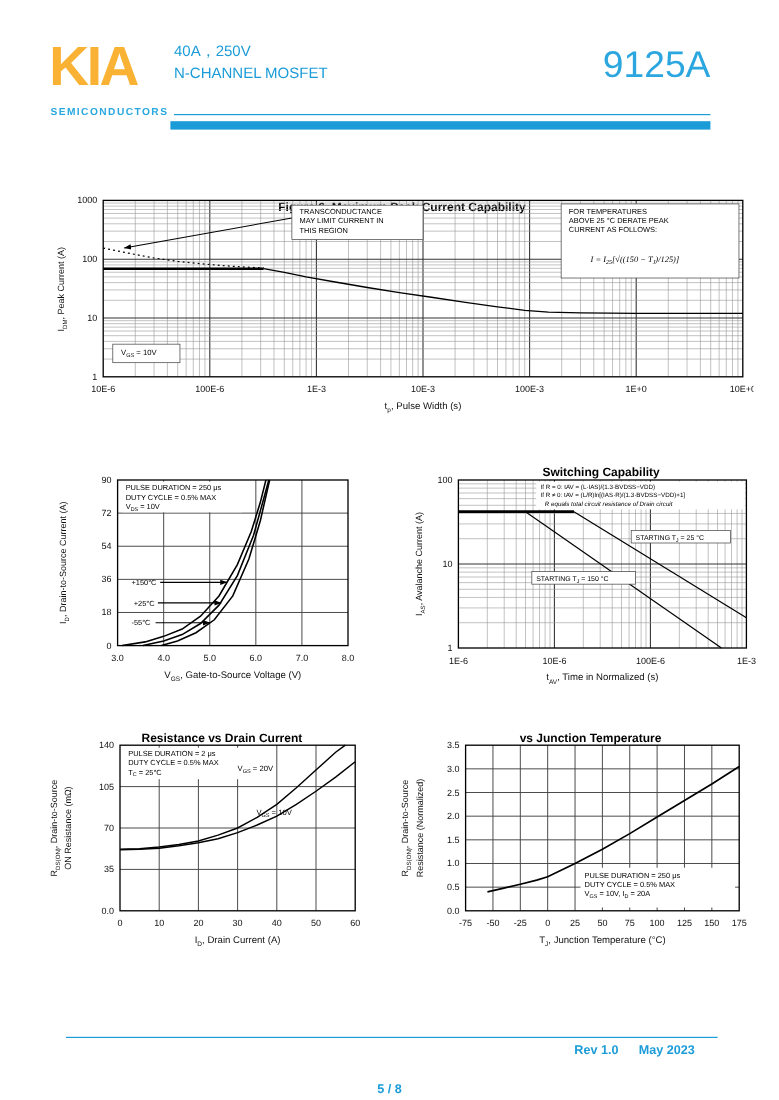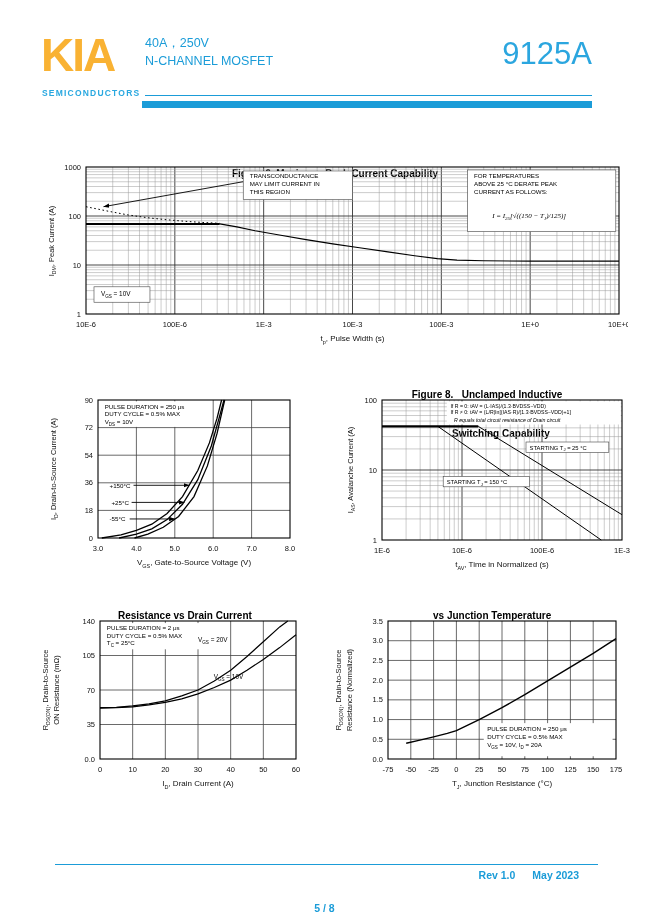--- a/index.html
+++ b/index.html
@@ -225,21 +225,20 @@
         </svg>
         <div class="axis-x" style="left: 56px; top: 164px; width: 192px;"><span>V</span><sub>GS</sub><span>, Gate-to-Source Voltage (V)</span></div>
         <div class="axis-y" style="left: 12px; top: 75px;">
           <div><span>I</span><sub>D</sub><span>, Drain-to-Source Current (A)</span></div>
         </div>
       </div>
   </div>
 
   <div class="fig" id="fig8" style="left:342px;top:362px;width:290px;height:220px;">
     <div class="fig-title">
-      <div>Figure 8.   Unclamped Inductive</div>
       <div>          Switching Capability</div>
     </div>
     <div class="chart-host" style="top: 32px; width: 290px; height: 186px;">
         <svg width="290" height="170">
           <g>
             <line x1="64.0823996531185" y1="6" x2="64.0823996531185" y2="146" stroke="#999" stroke-width="0.5"></line>
             <line x1="78.16970037757301" y1="6" x2="78.16970037757301" y2="146" stroke="#999" stroke-width="0.5"></line>
             <line x1="88.164799306237" y1="6" x2="88.164799306237" y2="146" stroke="#999" stroke-width="0.5"></line>
             <line x1="95.9176003468815" y1="6" x2="95.9176003468815" y2="146" stroke="#999" stroke-width="0.5"></line>
             <line x1="102.25210003069151" y1="6" x2="102.25210003069151" y2="146" stroke="#999" stroke-width="0.5"></line>
@@ -403,21 +402,21 @@
           <text x="286" y="157" text-anchor="middle" font-size="7.5" fill="#111">175</text>
           <text x="53" y="146.5" text-anchor="end" font-size="7.5" fill="#111">0.0</text>
           <text x="53" y="126.78571428571429" text-anchor="end" font-size="7.5" fill="#111">0.5</text>
           <text x="53" y="107.07142857142858" text-anchor="end" font-size="7.5" fill="#111">1.0</text>
           <text x="53" y="87.35714285714286" text-anchor="end" font-size="7.5" fill="#111">1.5</text>
           <text x="53" y="67.64285714285715" text-anchor="end" font-size="7.5" fill="#111">2.0</text>
           <text x="53" y="47.92857142857143" text-anchor="end" font-size="7.5" fill="#111">2.5</text>
           <text x="53" y="28.214285714285722" text-anchor="end" font-size="7.5" fill="#111">3.0</text>
           <text x="53" y="8.5" text-anchor="end" font-size="7.5" fill="#111">3.5</text>
         </svg>
-        <div class="axis-x" style="left: 58px; top: 164px; width: 228px;"><span>T</span><sub>J</sub><span>, Junction Resistance (°C)</span></div>
+        <div class="axis-x" style="left: 58px; top: 164px; width: 228px;"><span>T</span><sub>J</sub><span>, Junction Temperature (°C)</span></div>
         <div class="axis-y" style="left: 14px; top: 75px;">
           <div><span>R</span><sub>DS(ON)</sub><span>, Drain-to-Source</span></div>
           <div><span>Resistance (Normalized)</span></div>
         </div>
       </div>
   </div>
 
   <div class="footer-line"></div>
   <div class="footer-page">5 / 8</div>
   <div class="footer-rev">

